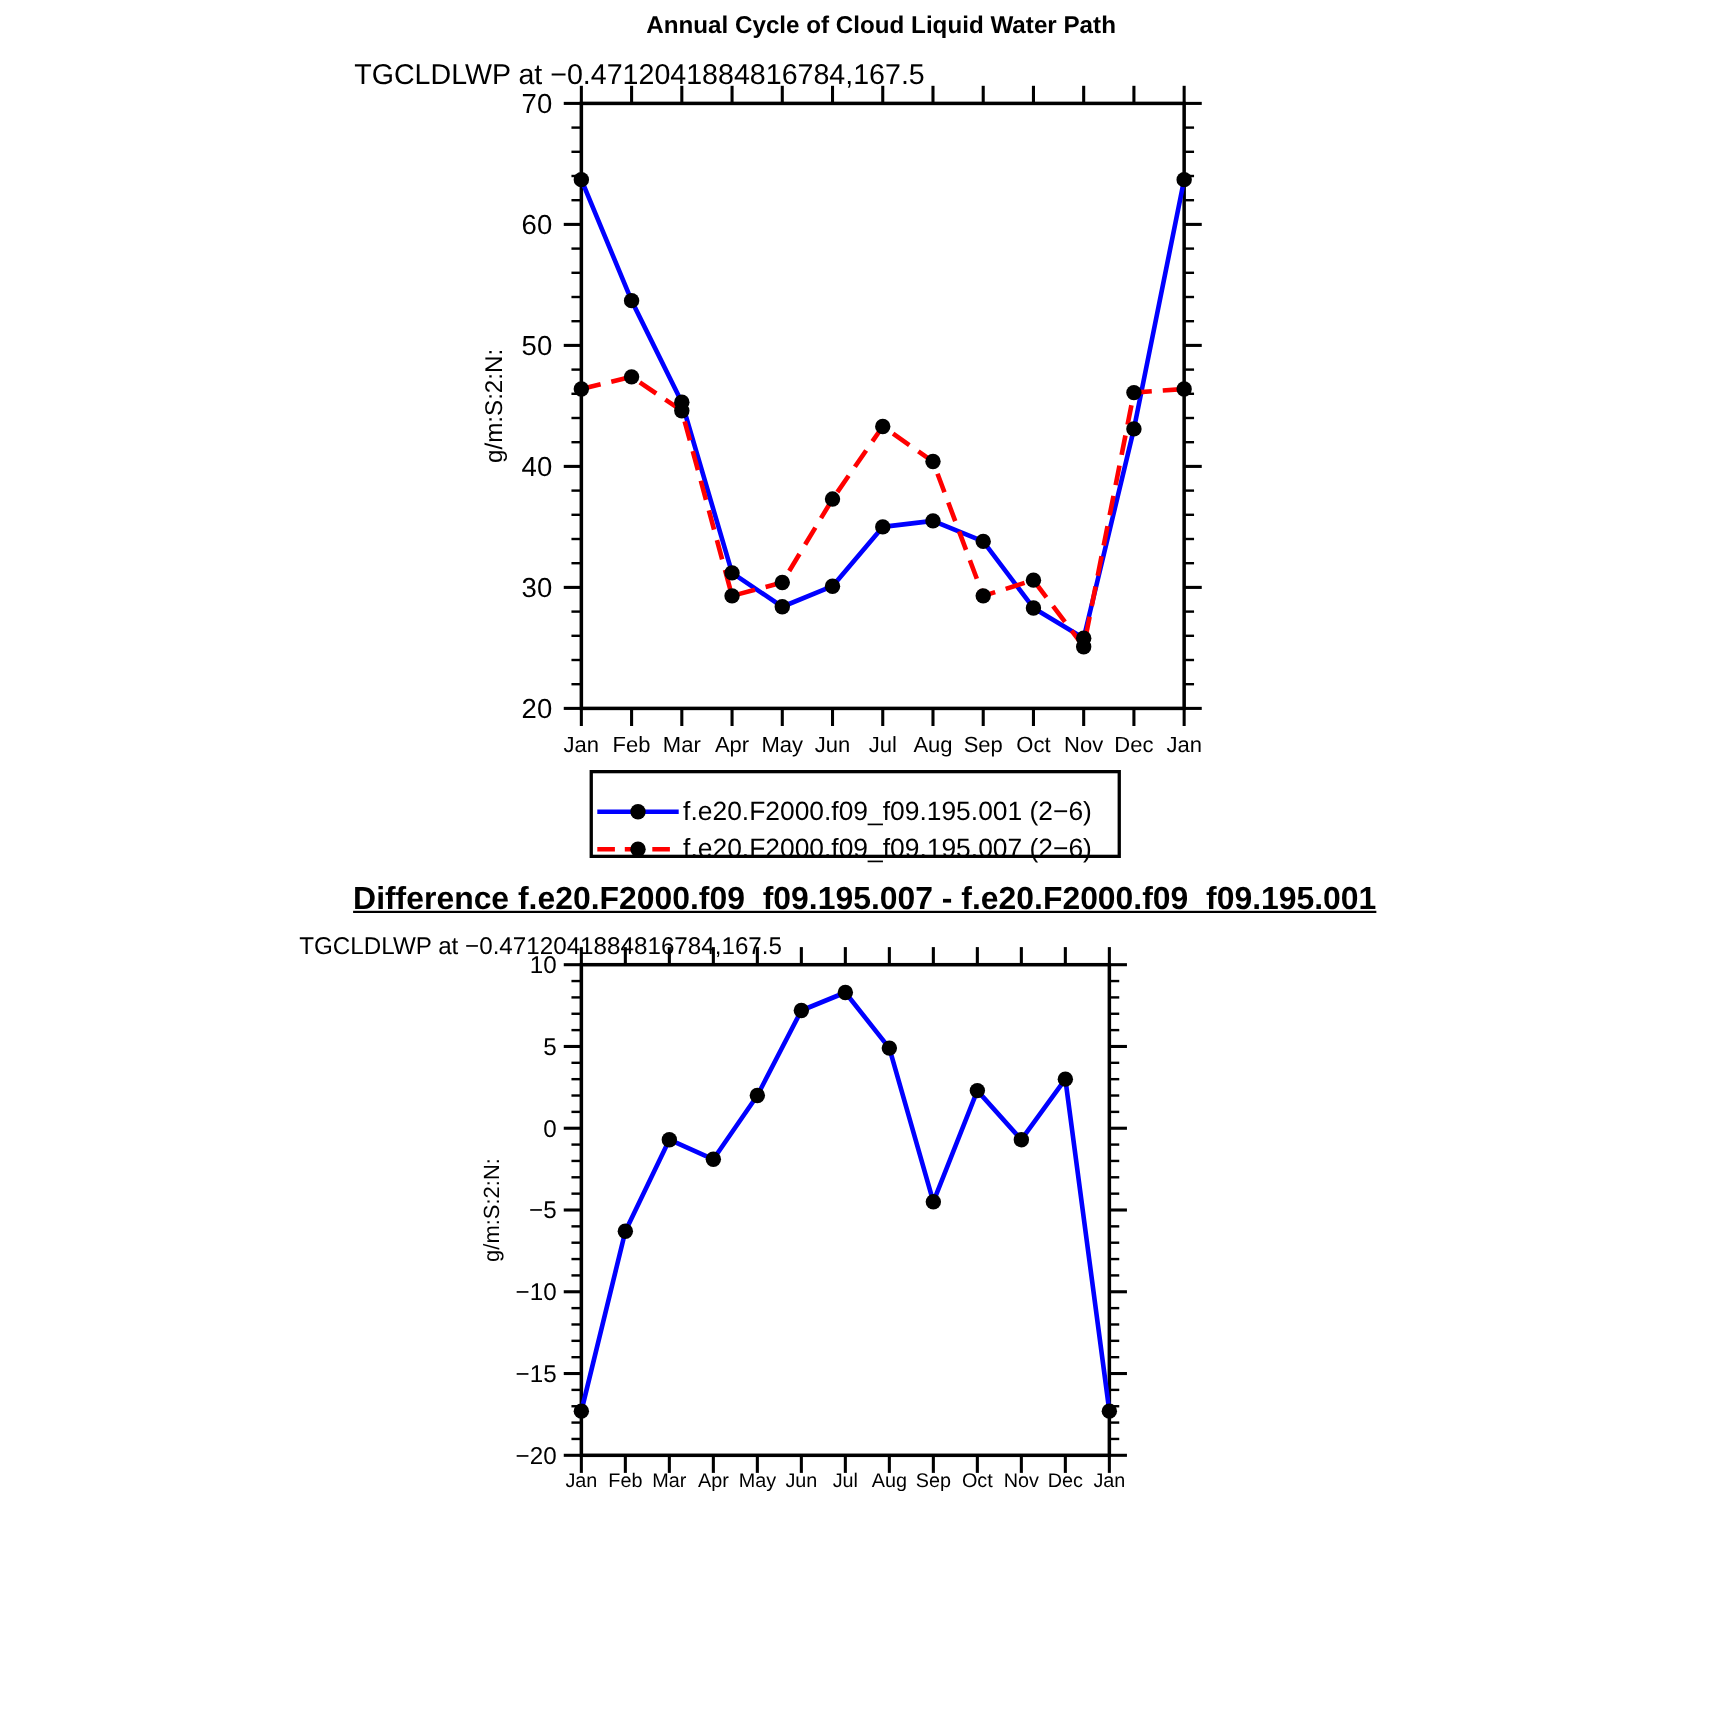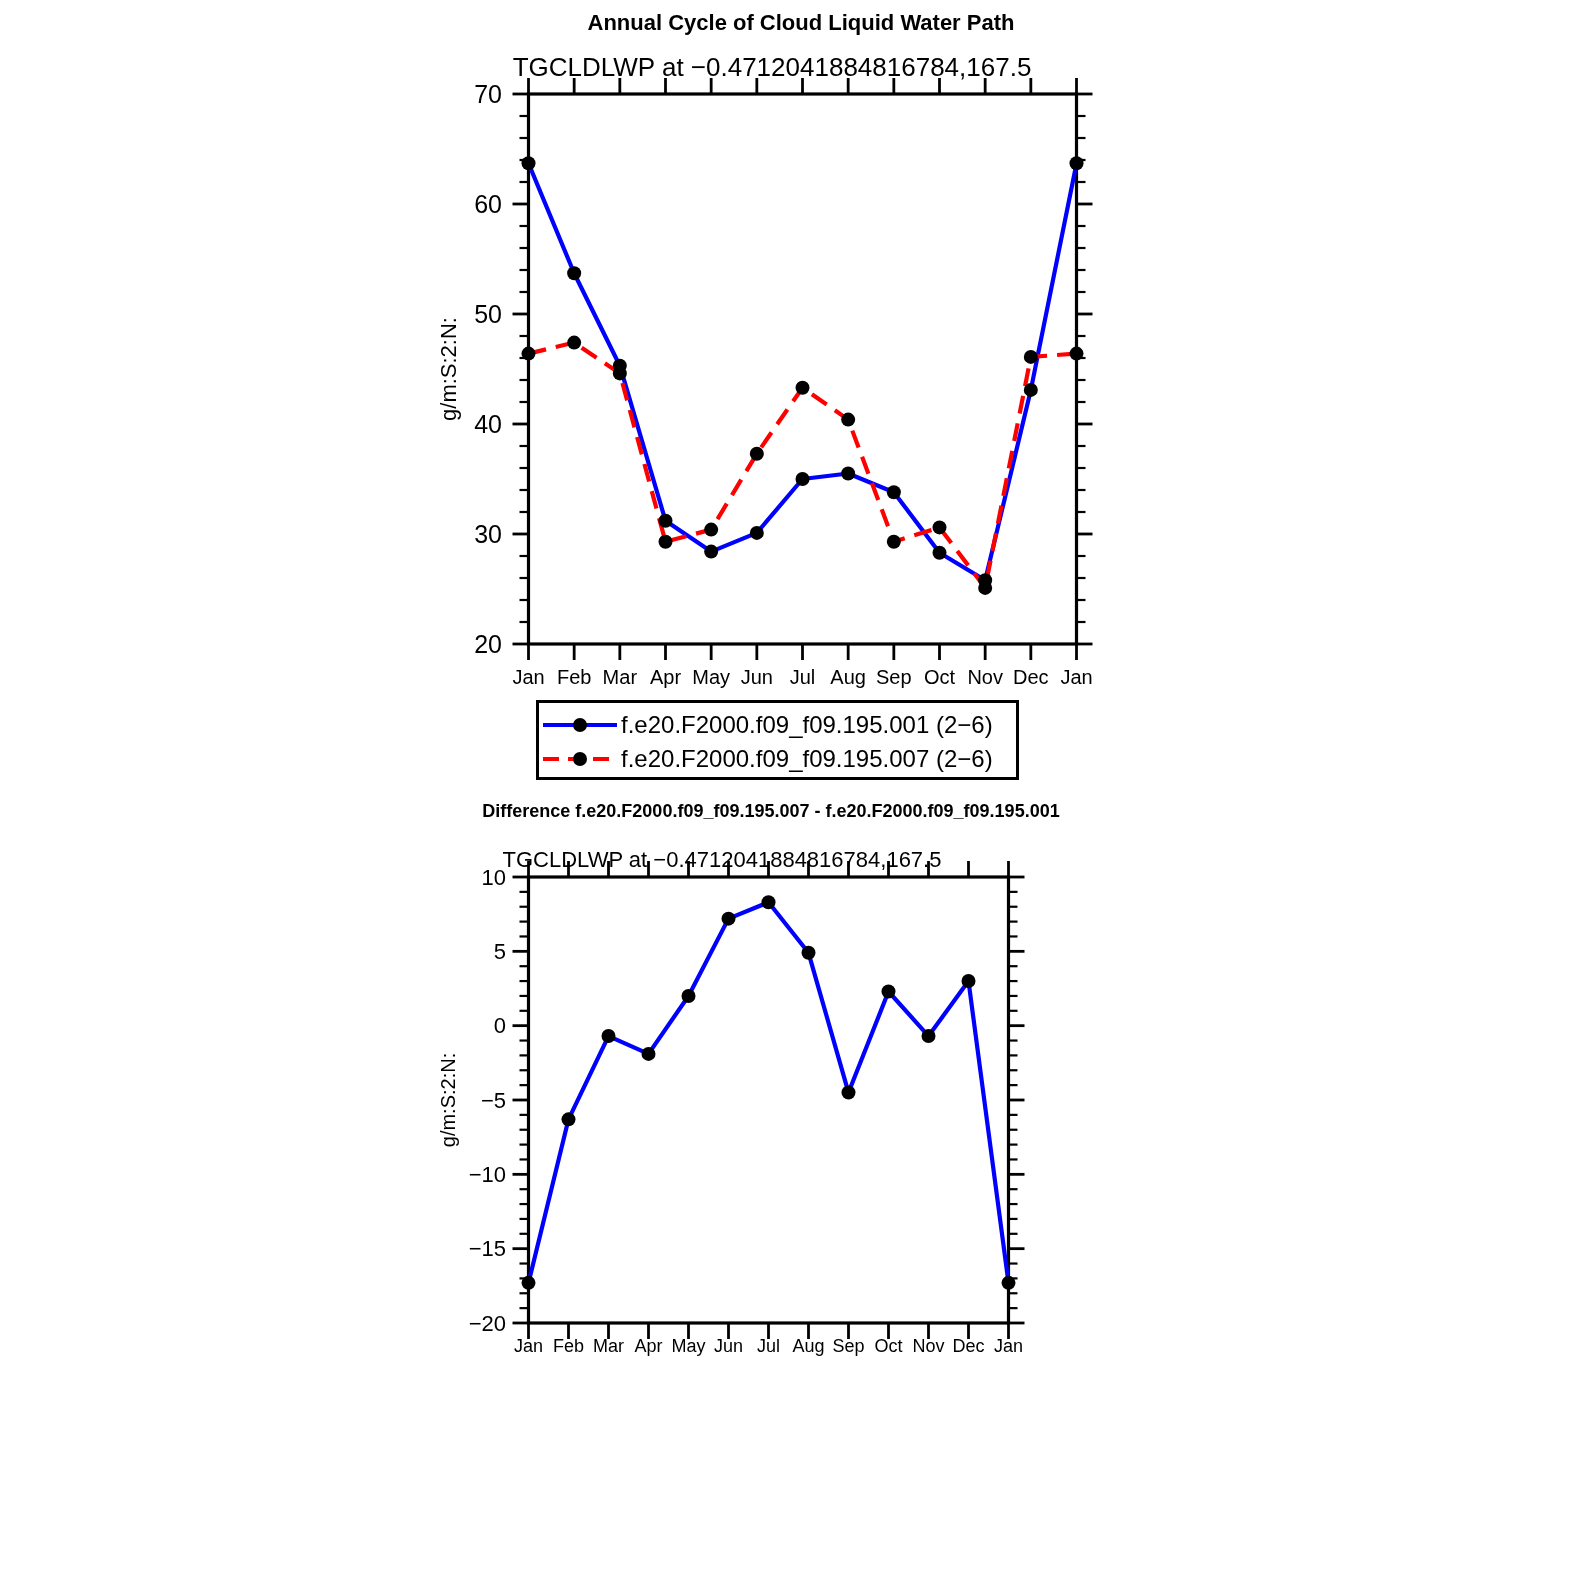--- a/index.html
+++ b/index.html
@@ -2,31 +2,31 @@
 <html><head>
 <meta charset="utf-8">
 <style>
   html,body{margin:0;padding:0;background:#ffffff;}
   .canvas{position:relative;width:1574px;height:1574px;background:#ffffff;overflow:hidden;
           font-family:"Liberation Sans",sans-serif;color:#000;}
   #plots{position:absolute;left:0;top:0;}
   #plots text{font-family:"Liberation Sans",sans-serif;fill:#000000;}
   .title{position:absolute;width:900px;text-align:center;font-weight:bold;white-space:nowrap;}
   .t-top{left:351px;top:10px;font-size:22px;}
-  .t-bottom{left:321px;top:801px;font-size:18px;}
-  .subtitle{position:absolute;width:900px;text-align:center;white-space:nowrap;color:#000;}
+  .t-bottom{left:321px;top:801px;font-size:29px;text-decoration:underline;}
+  .subtitle{position:absolute;width:900px;text-align:left;white-space:nowrap;color:#000;}
   .s-top{left:322px;top:52px;font-size:26px;}
   .s-bottom{left:272px;top:847px;font-size:22px;}
   .ylabel{position:absolute;white-space:nowrap;transform:translate(-50%,-50%) rotate(-90deg);}
   .yl-top{left:449px;top:369px;font-size:22px;}
   .yl-bottom{left:448px;top:1100px;font-size:20px;}
   .legend{position:absolute;left:536px;top:700px;width:483px;height:80px;
           border:3px solid #000;box-sizing:border-box;background:#fff;}
   .lrow{display:flex;align-items:center;height:34px;padding-left:2px;}
-  .lrow:first-child{margin-top:5px;}
+  .lrow:first-child{margin-top:18px;}
   .ltext{font-size:24px;margin-left:2px;white-space:nowrap;}
   .lsample{flex:0 0 auto;}
   .ls-line{stroke-width:4;}
   .ls-dot{fill:#000000;}
 </style>
 </head>
 <body>
 
 <div class="canvas">
 

